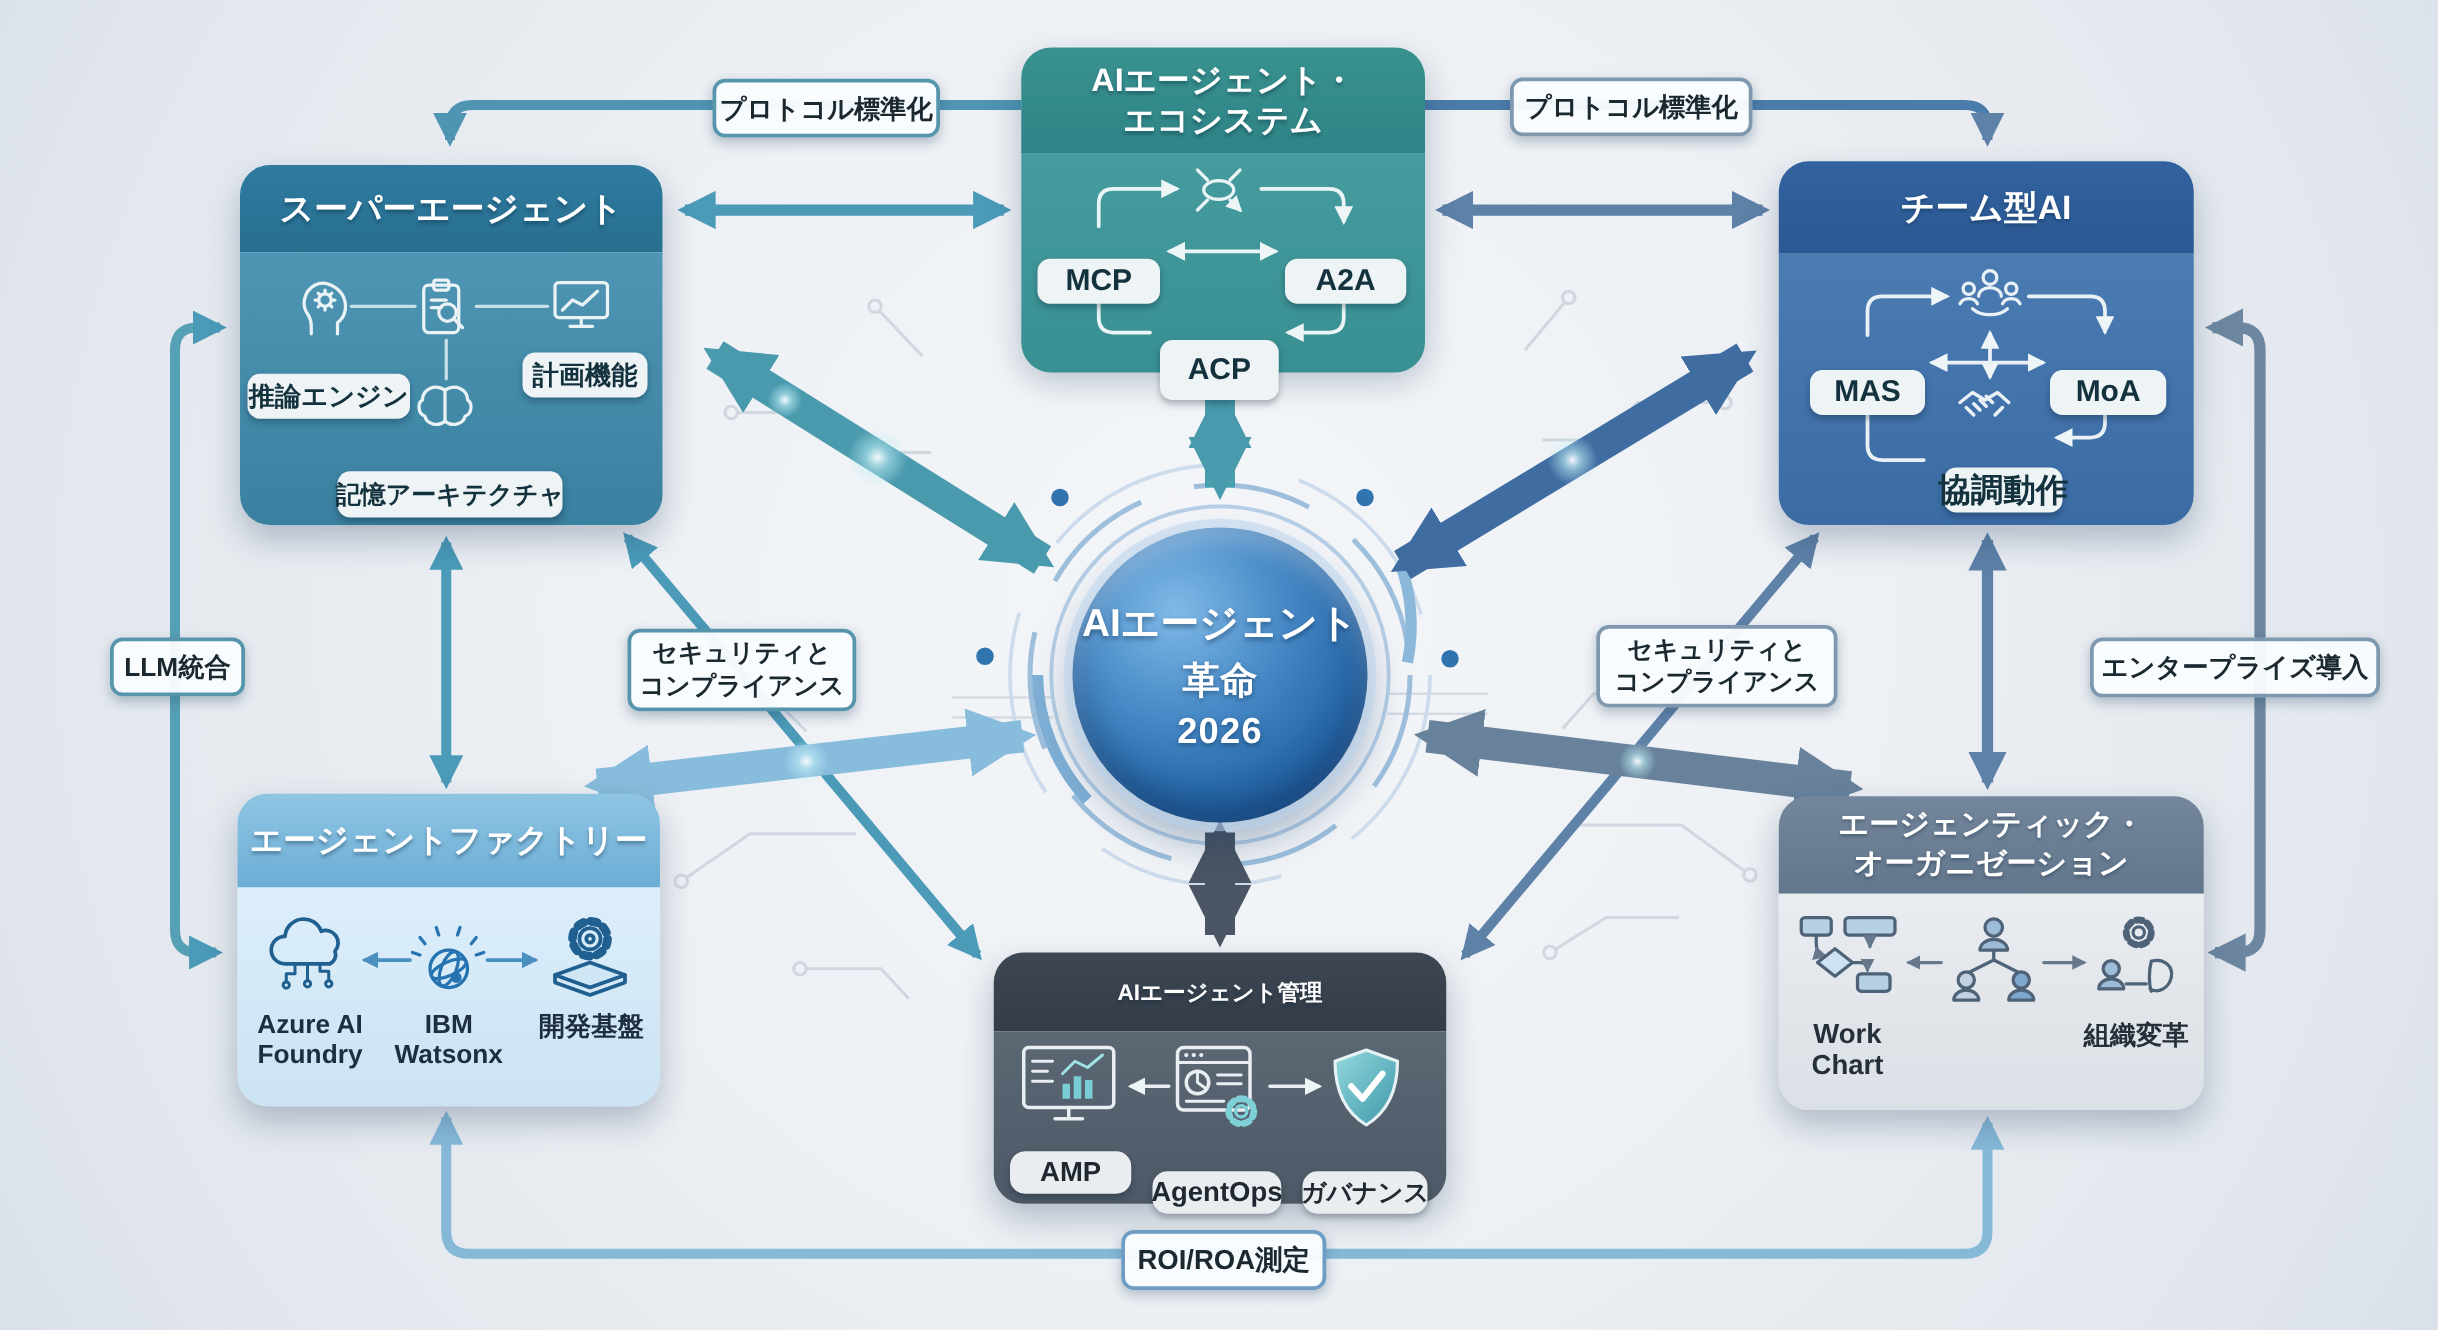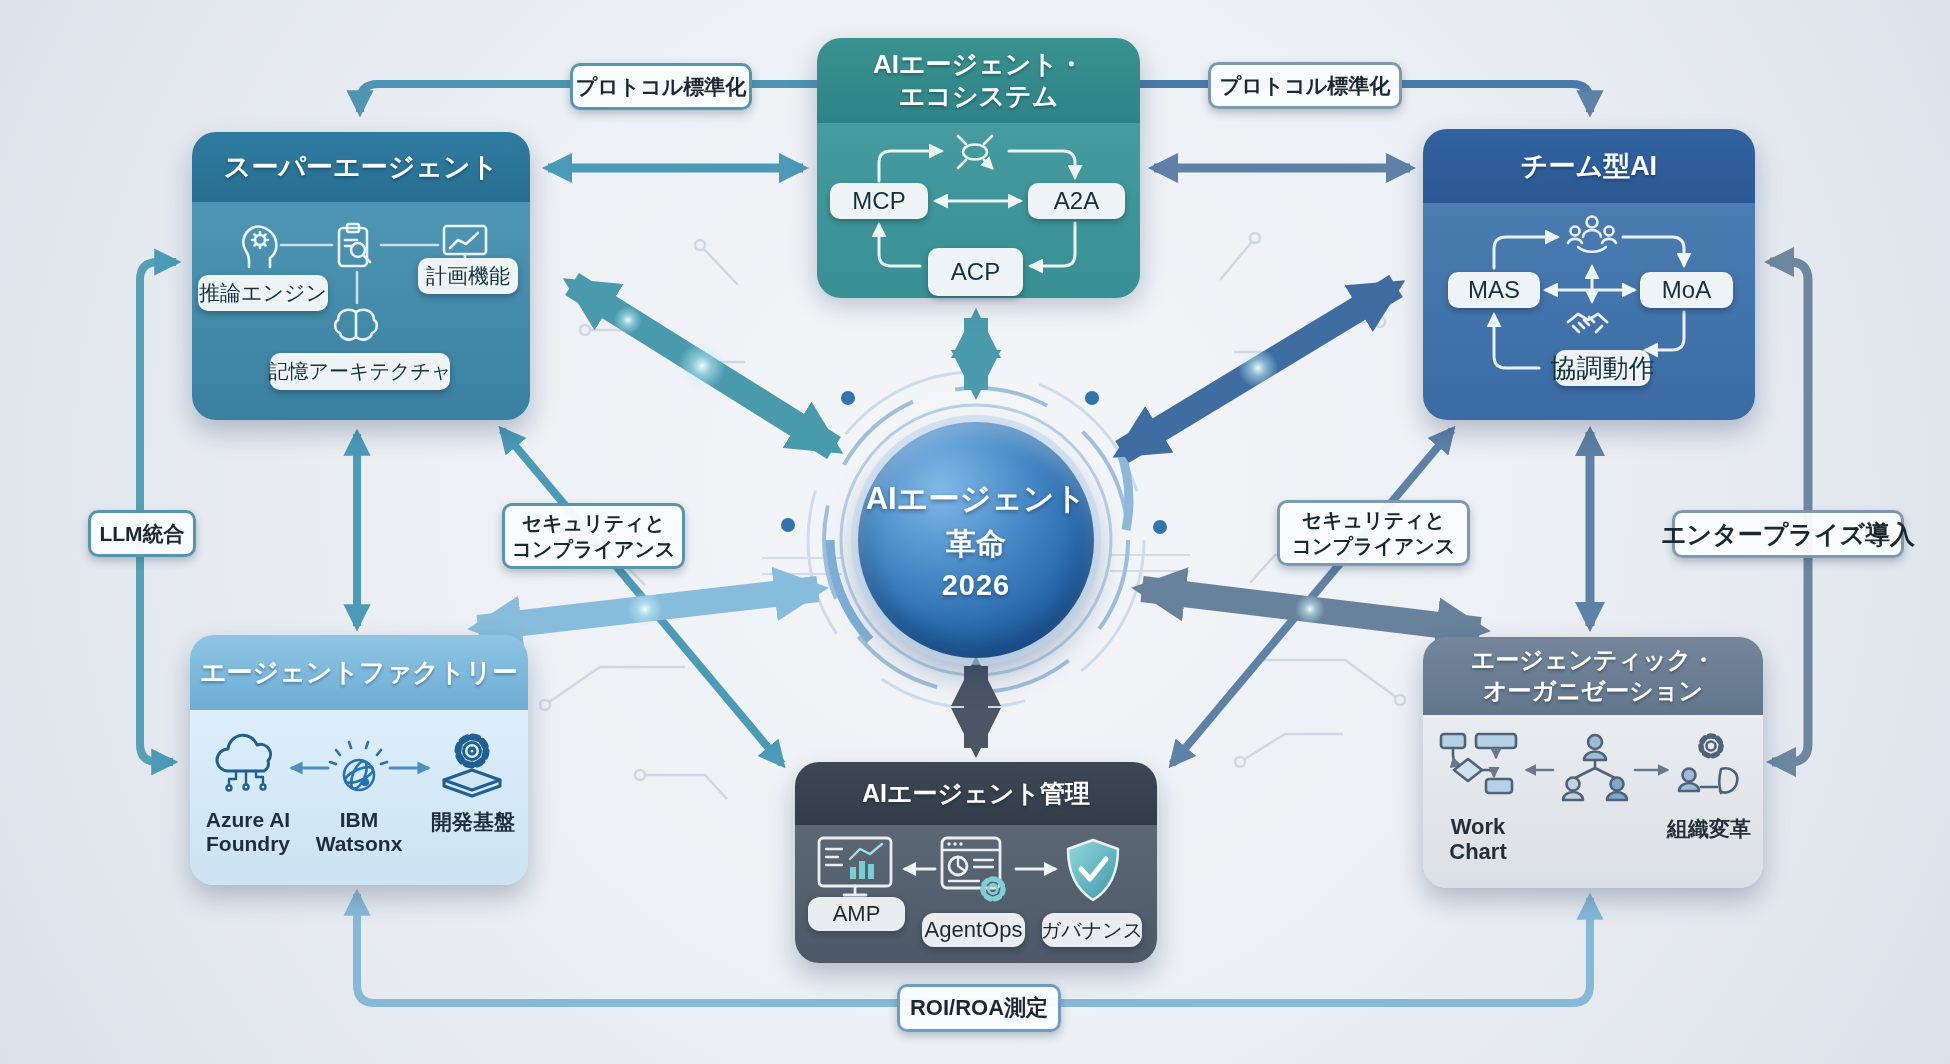--- a/index.html
+++ b/index.html
@@ -25,31 +25,31 @@
 
   .ta{left:1423px;top:129px;width:332px;height:291px;}
   .ta .box-header{height:74px;font-size:27px;background:linear-gradient(180deg,#32639f,#2a5892);}
   .ta .box-body{height:217px;background:linear-gradient(180deg,#4a7cb2,#3a6ba3);}
 
   .fac{left:190px;top:635px;width:338px;height:250px;}
   .fac .box-header{height:75px;font-size:26px;background:linear-gradient(180deg,#8ec5e3,#6cadd5);}
   .fac .box-body{height:175px;background:linear-gradient(180deg,#ddeefa,#cbe3f3);}
 
   .mgmt{left:795px;top:762px;width:362px;height:201px;}
-  .mgmt .box-header{height:63px;font-size:25px;background:linear-gradient(180deg,#3e4854,#333c48);}
+  .mgmt .box-header{height:63px;font-size:18px;background:linear-gradient(180deg,#3e4854,#333c48);}
   .mgmt .box-body{height:138px;background:linear-gradient(180deg,#5c6774,#4d5966);}
 
   .org{left:1423px;top:637px;width:340px;height:251px;}
   .org .box-header{height:78px;font-size:24px;line-height:1.28;background:linear-gradient(180deg,#73869b,#62768c);}
   .org .box-body{height:173px;background:linear-gradient(180deg,#e9ecf0,#dbe0e6);}
 
   
   .pill{position:absolute;display:flex;align-items:center;justify-content:center;
-    background:#eef4f6;color:#13323e;font-weight:normal;border-radius:10px;
-    box-shadow:0 3px 6px rgba(0,20,35,.3);white-space:nowrap;}
+    background:#eef4f6;color:#13323e;font-weight:bold;border-radius:10px;
+    box-shadow:0 3px 6px rgba(0,20,35,.3);white-space:nowrap;margin-top:24px;}
   .mgmt .pill{background:#e9edf0;color:#1f2830;border-radius:12px;}
 
   
   .ilabel{position:absolute;text-align:center;font-weight:bold;color:#1d2e3e;line-height:1.12;}
   .org .ilabel{color:#252f3a;}
 
   
   .tag{position:absolute;display:flex;flex-direction:column;align-items:center;justify-content:center;
     background:rgba(249,252,254,.96);border-radius:10px;font-weight:bold;color:#1b2830;
     box-shadow:0 4px 9px rgba(40,70,100,.3);text-align:center;white-space:nowrap;}
@@ -424,16 +424,16 @@
   <div class="tag gray" style="left:1208px;top:62px;width:188px;height:41px;font-size:21px;">プロトコル標準化</div>
   <div class="tag teal" style="left:88px;top:510px;width:102px;height:41px;font-size:21px;">LLM統合</div>
   <div class="tag teal" style="left:502px;top:503px;width:177px;height:60px;font-size:20px;line-height:1.3;">
     <span>セキュリティと</span>
     <span>コンプライアンス</span>
   </div>
   <div class="tag gray" style="left:1277px;top:500px;width:187px;height:60px;font-size:20px;line-height:1.3;">
     <span>セキュリティと</span>
     <span>コンプライアンス</span>
   </div>
-  <div class="tag gray" style="left:1672px;top:510px;width:226px;height:42px;font-size:25px;">エンタープライズ導入</div>
+  <div class="tag gray" style="left:1672px;top:510px;width:226px;height:42px;font-size:21px;">エンタープライズ導入</div>
   <div class="tag blue" style="left:897px;top:984px;width:158px;height:42px;font-size:22px;">ROI/ROA測定</div>
 
 </div>
 
 </body></html>

